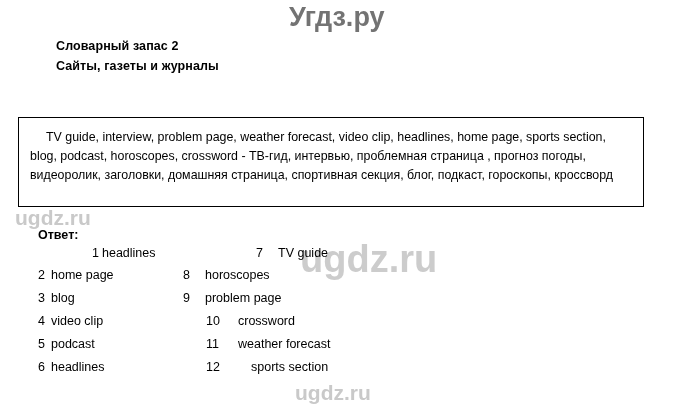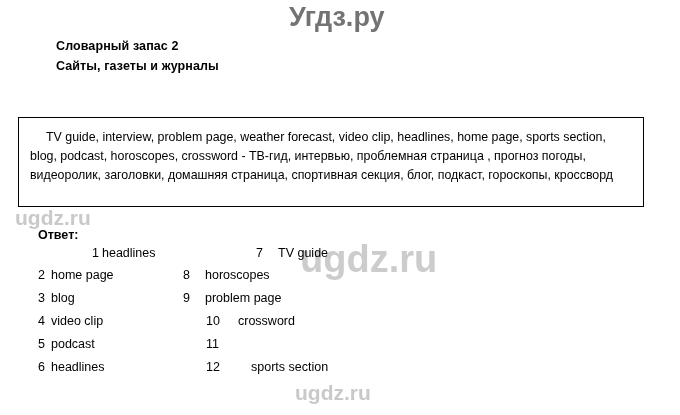--- a/index.html
+++ b/index.html
@@ -186,20 +186,21 @@
         <span class="col-num-l">4</span>
         <span class="col-word-l">video clip</span>
         <span class="col-num-r" style="left:168px;">10</span>
         <span class="col-word-r" style="left:200px;">crossword</span>
       </div>
 
       <div class="arow">
         <span class="col-num-l">5</span>
         <span class="col-word-l">podcast</span>
         <span class="col-num-r" style="left:168px;">11</span>
+        <span class="col-word-r" style="left:200px;">weather forecast</span>
       </div>
 
       <div class="arow">
         <span class="col-num-l">6</span>
         <span class="col-word-l">headlines</span>
         <span class="col-num-r" style="left:168px;">12</span>
         <span class="col-word-r" style="left:200px;margin-left:13px;">sports section</span>
       </div>
     </div>
   </div>

